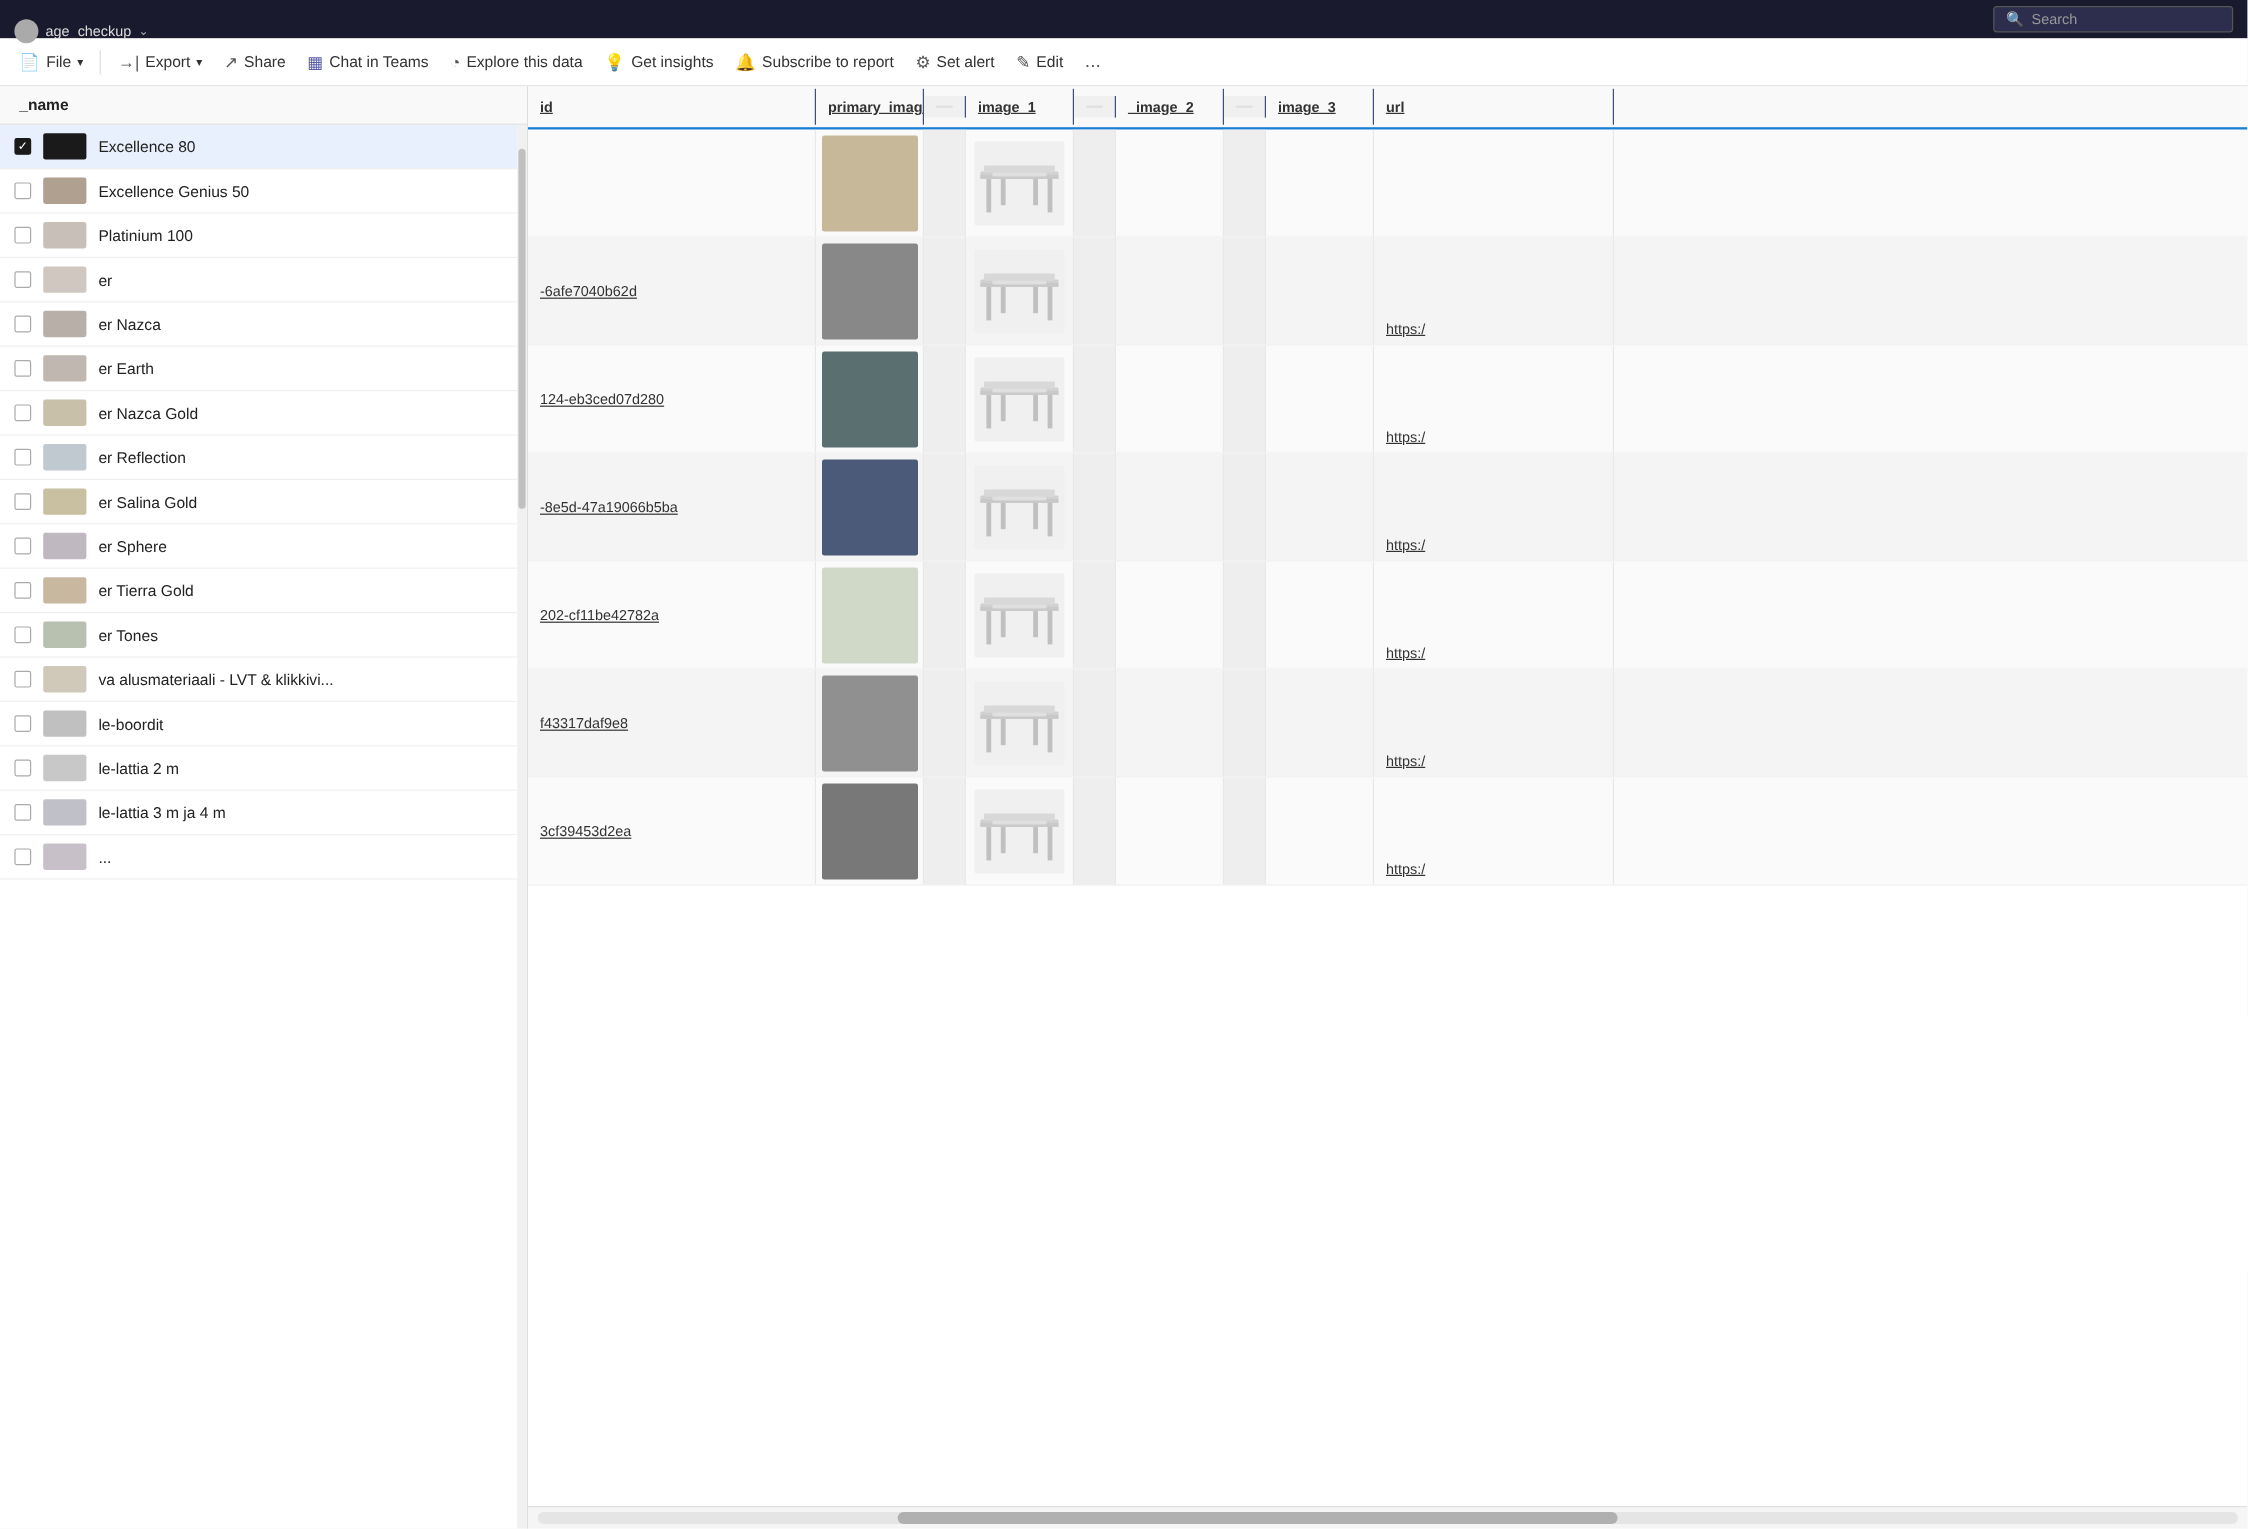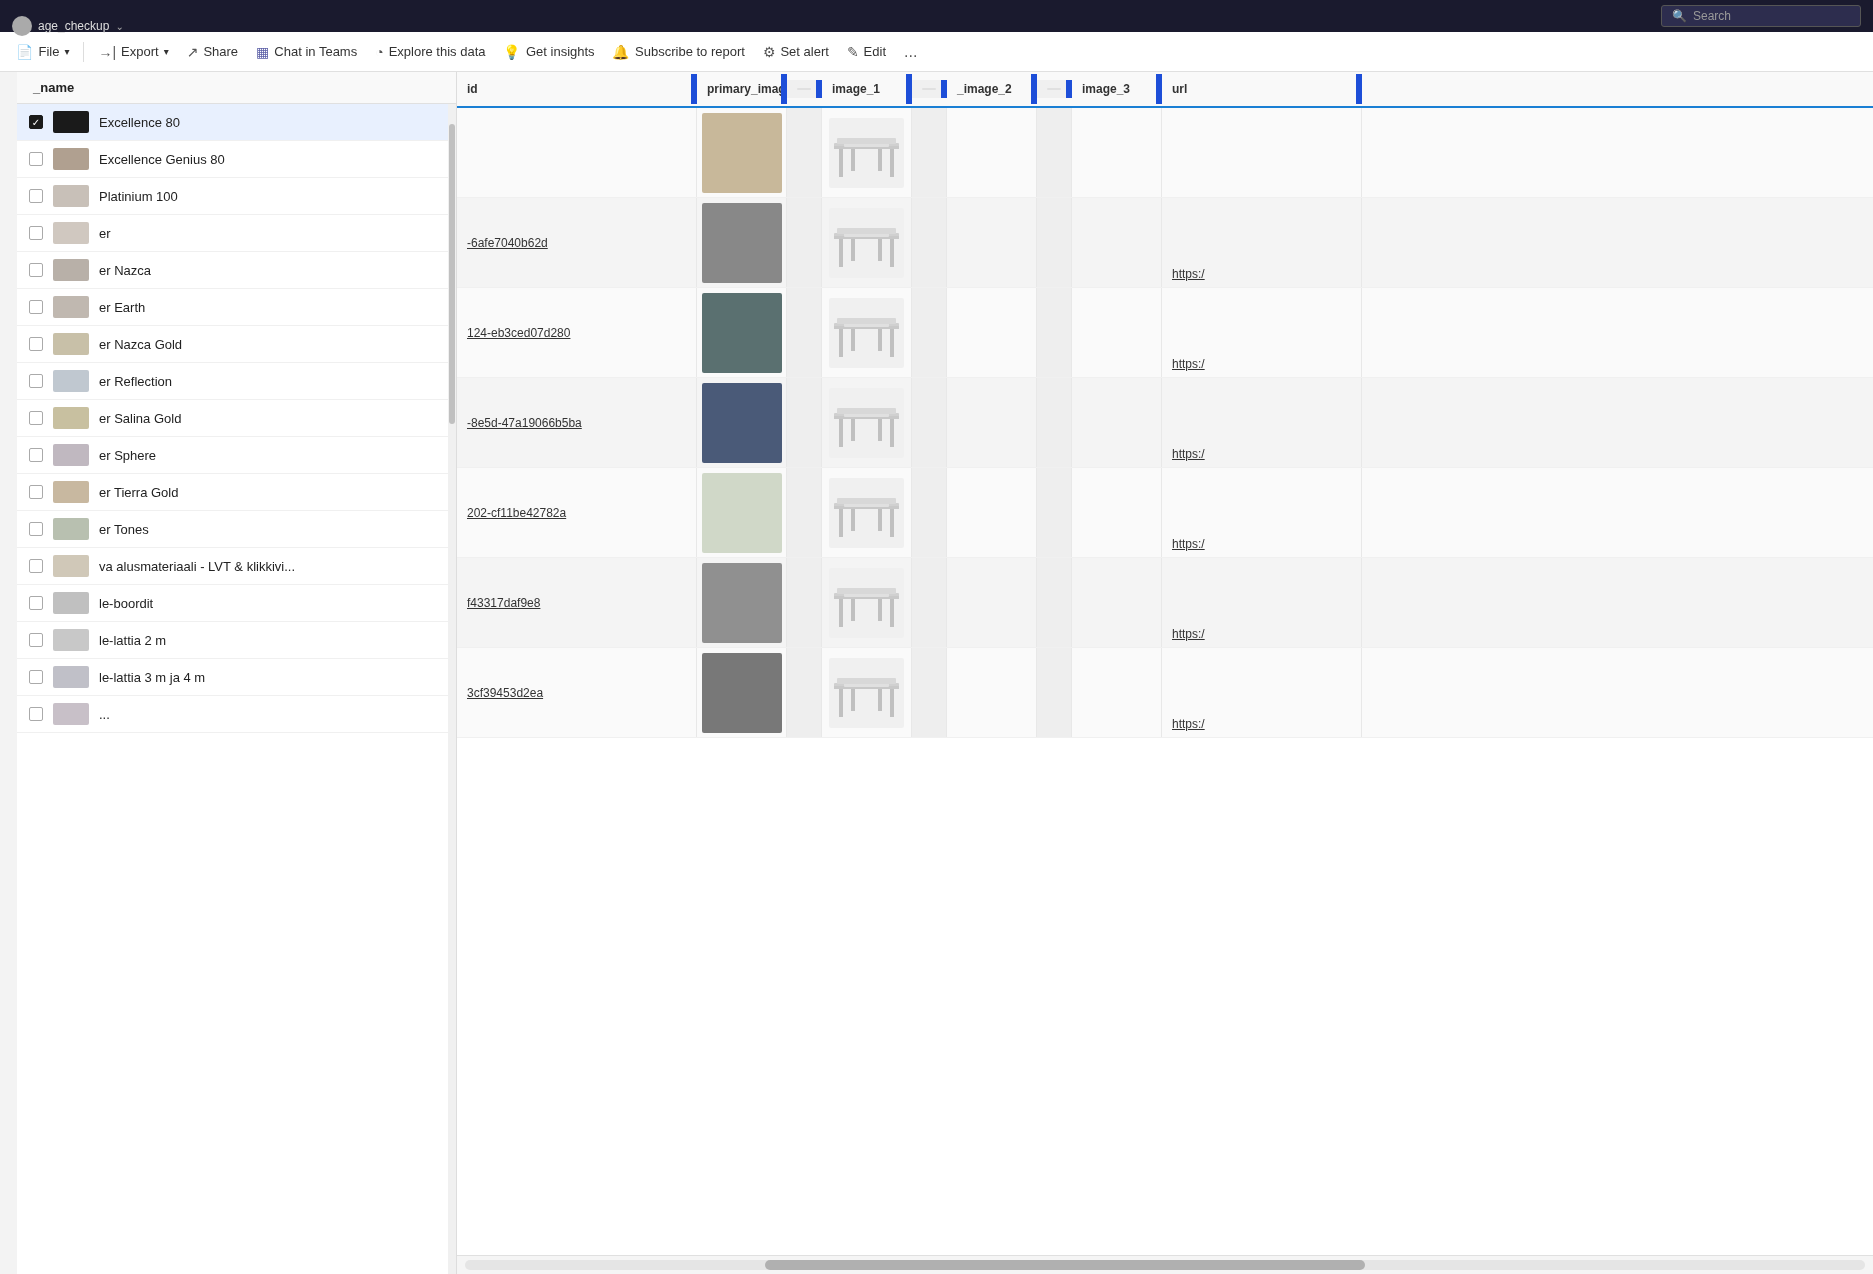--- a/index.html
+++ b/index.html
@@ -68,21 +68,20 @@
     }
     .toolbar-btn .icon { font-size: 14px; color: #555; }
     .toolbar-divider { width: 1px; height: 20px; background: #ddd; margin: 0 4px; }
     .toolbar-more { padding: 4px 8px; cursor: pointer; color: #555; font-size: 16px; }
 
     
     .main {
       display: flex;
       height: calc(100vh - 72px);
       background: #f5f5f5;
-      margin-left: 17px;
     }
 
     
     .left-panel {
       width: 440px;
       background: #fff;
       border-right: 1px solid #ddd;
       overflow: hidden;
       display: flex;
       flex-direction: column;
@@ -141,27 +140,28 @@
       background: #f9f9f9;
       border-bottom: 2px solid #1a7fd4;
       font-weight: 600;
       font-size: 12px;
       color: #333;
       min-height: 36px;
       align-items: center;
     }
     .grid-col-header {
       padding: 8px 10px;
-      border-right: 6px solid #1d4ed8;
+      border-right: 1px solid #1d4ed8;
       white-space: nowrap;
       overflow: hidden;
       text-overflow: ellipsis;
       display: flex;
       align-items: center;
       gap: 4px;
+      text-decoration: underline;
     }
     .col-pill {
       background: #e0e0e0;
       border-radius: 10px;
       padding: 1px 7px;
       font-size: 10px;
       color: #555;
       font-weight: normal;
     }
     .grid-body { overflow: auto; flex: 1; text-decoration: underline; }
@@ -320,21 +320,21 @@
     <div class="left-panel-wrapper">
       <div class="left-panel-list" id="filter-list">
           <div class="list-item selected">
             <div class="list-item-checkbox checked">✓</div>
             <div class="list-item-swatch" style="background: rgb(26, 26, 26);"></div>
             <span class="list-item-label">Excellence 80</span>
           </div>
           <div class="list-item">
             <div class="list-item-checkbox"></div>
             <div class="list-item-swatch" style="background: rgb(176, 160, 144);"></div>
-            <span class="list-item-label">Excellence Genius 80</span>
+            <span class="list-item-label">Excellence Genius 50</span>
           </div>
           <div class="list-item">
             <div class="list-item-checkbox"></div>
             <div class="list-item-swatch" style="background: rgb(200, 192, 184);"></div>
             <span class="list-item-label">Platinium 100</span>
           </div>
           <div class="list-item">
             <div class="list-item-checkbox"></div>
             <div class="list-item-swatch" style="background: rgb(208, 200, 192);"></div>
             <span class="list-item-label">er</span>

